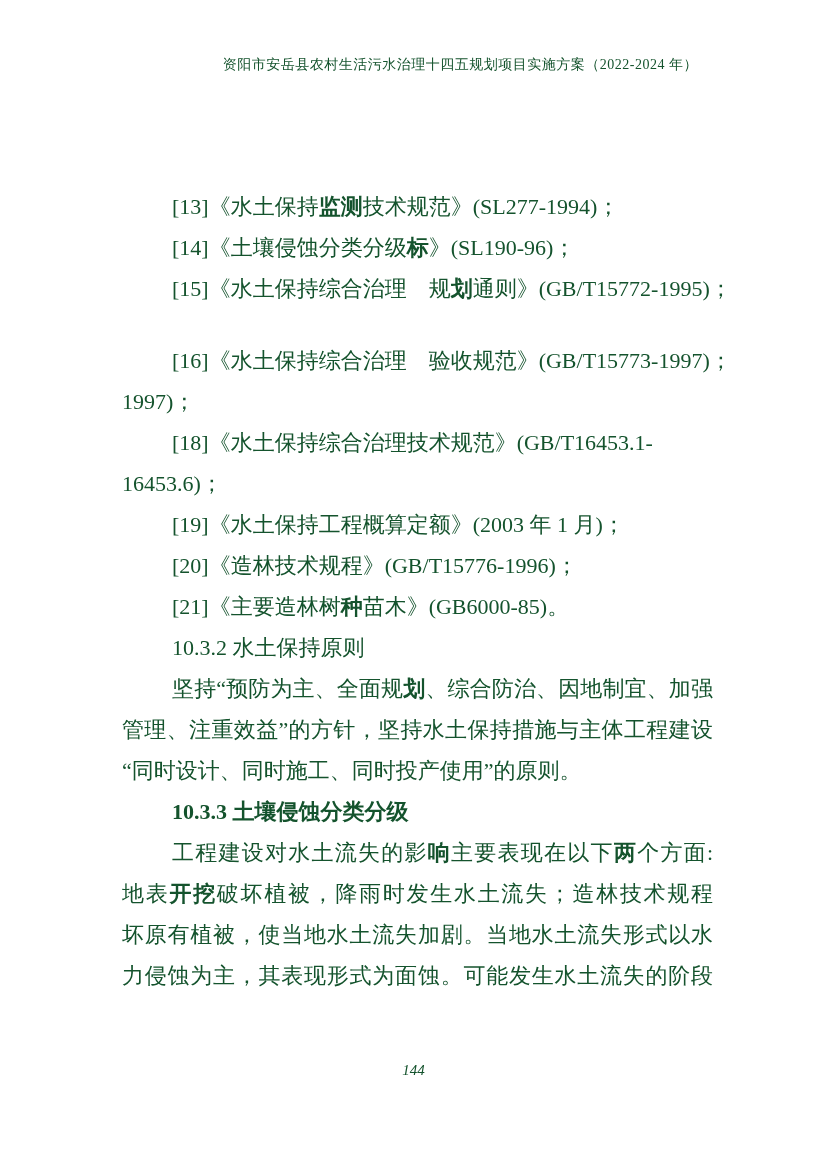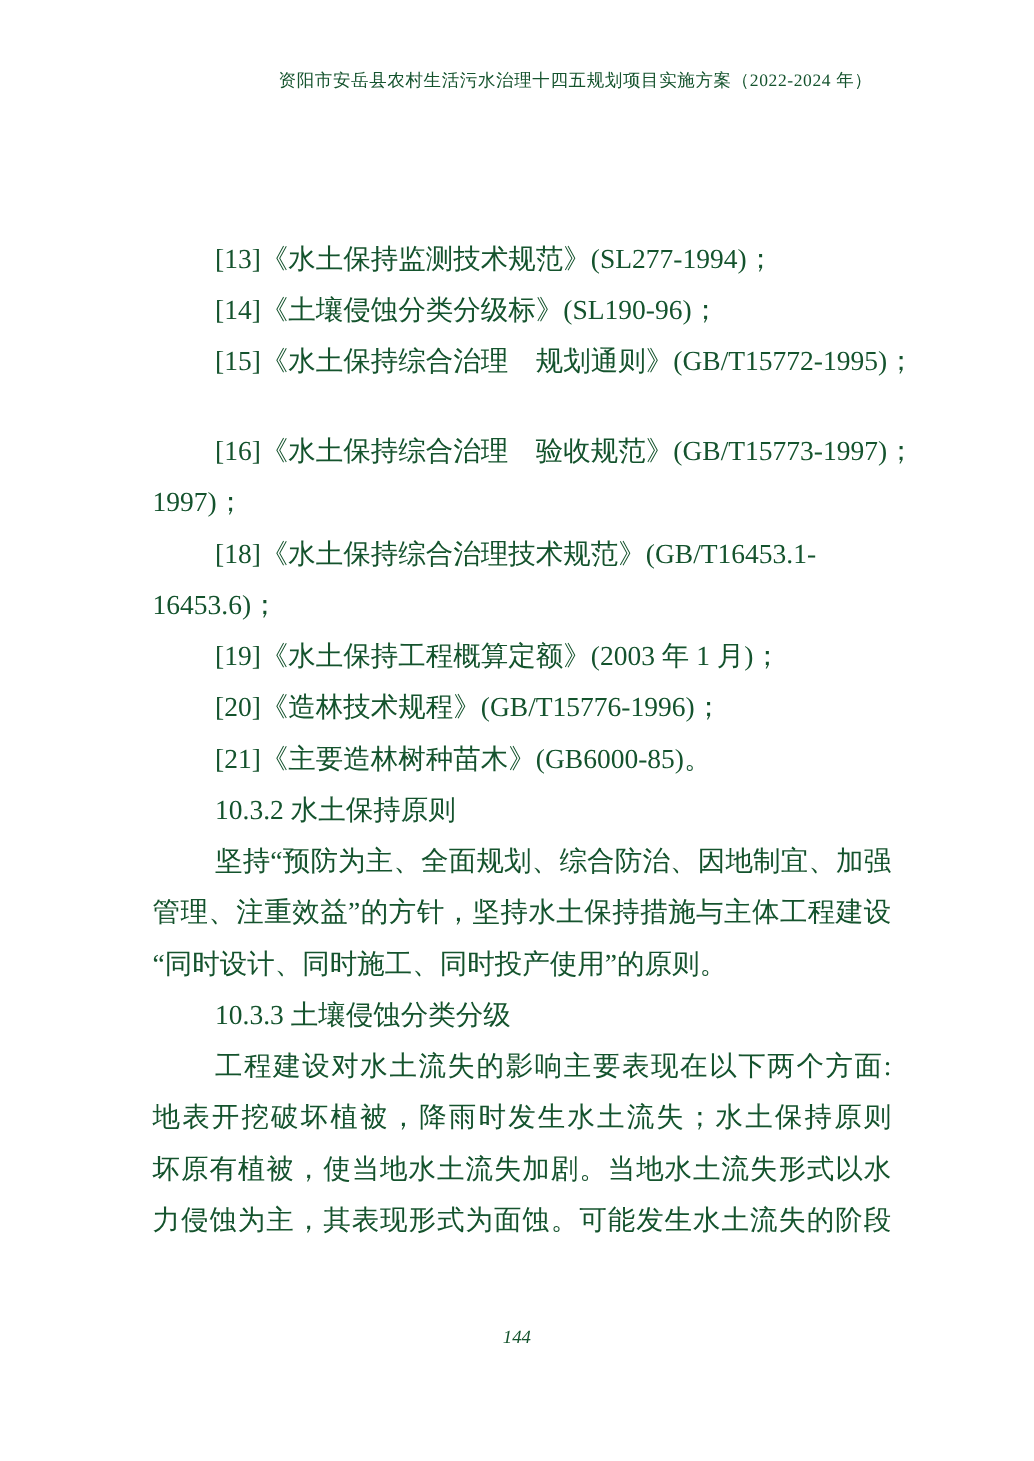--- a/index.html
+++ b/index.html
@@ -32,21 +32,21 @@
     white-space:nowrap;
   }
   .indent { text-indent:50px; }
   .just {
     text-align:justify;
     text-align-last:justify;
   }
   .gap1 { margin-top:31px; }
   .gap2 { margin-top:35px; }
   .bold { font-weight:bold; }
-  .line .b { font-weight:normal; }
+  .line .b { font-weight:bold; }
   .page-footer {
     position:absolute;
     top:1062px; left:0;
     width:100%;
     text-align:center;
     font-size:15px;
     font-style:italic;
   }
 </style>
 </head>
@@ -66,20 +66,20 @@
     <div class="line"><span>16453.6)；</span></div>
     <div class="line indent"><span>[19]《水土保持工程概算定额》(2003 年 1 月)；</span></div>
     <div class="line indent"><span>[20]《造林技术规程》(GB/T15776-1996)；</span></div>
     <div class="line indent"><span>[21]《主要造林树</span><span class="b">种</span><span>苗木》(GB6000-85)。</span></div>
     <div class="line indent"><span>10.3.2 水土保持原则</span></div>
     <div class="line indent just"><span>坚持“预防为主、全面规</span><span class="b">划</span><span>、综合防治、因地制宜、加强</span></div>
     <div class="line just"><span>管理、注重效益”的方针，坚持水土保持措施与主体工程建设</span></div>
     <div class="line"><span>“同时设计、同时施工、同时投产使用”的原则。</span></div>
     <div class="line indent bold"><span class="b">10.3.3 土壤侵蚀分类分级</span></div>
     <div class="line indent just"><span>工程建设对水土流失的影</span><span class="b">响</span><span>主要表现在以下</span><span class="b">两</span><span>个方面:</span></div>
-    <div class="line just"><span>地表</span><span class="b">开挖</span><span>破坏植被，降雨时发生水土流失；水土保持原则</span></div>
+    <div class="line just"><span>地表</span><span class="b">开挖</span><span>破坏植被，降雨时发生水土流失；造林技术规程</span></div>
     <div class="line just"><span>坏原有植被，使当地水土流失加剧。当地水土流失形式以水</span></div>
     <div class="line just"><span>力侵蚀为主，其表现形式为面蚀。可能发生水土流失的阶段</span></div>
   </div>
 
   <div class="page-footer">144</div>
 
 </div>
 
 </body></html>

